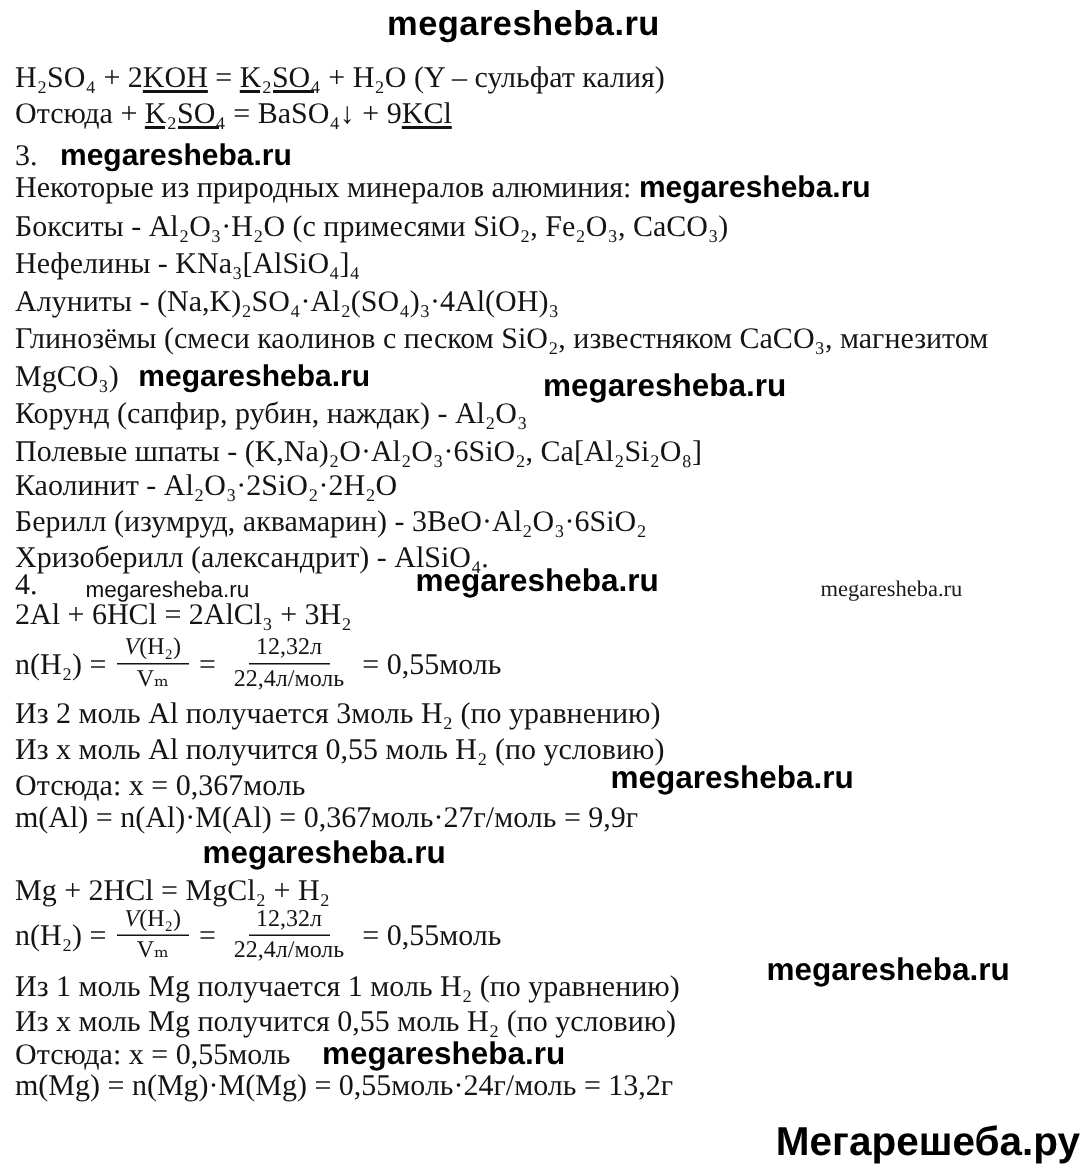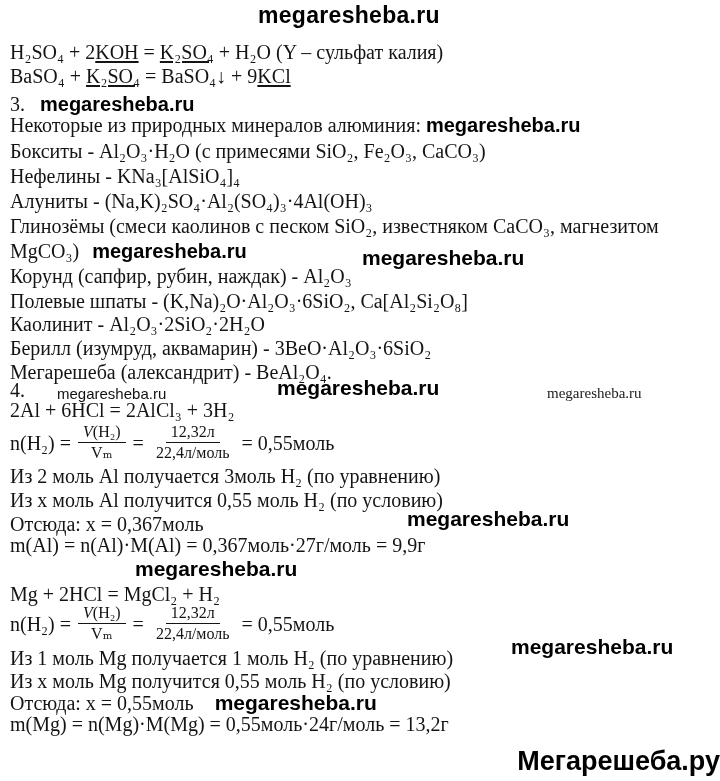--- a/index.html
+++ b/index.html
@@ -46,21 +46,21 @@
   .frac .num{border-bottom:1.6px solid #141414;padding:0 5px 1px;text-align:center;}
   .frac .den{padding:1px 5px 0;text-align:center;}
   .l4-item{position:absolute;top:0;}
 </style>
 </head>
 <body>
 
 <div class="wm wm-abs wm-top">megaresheba.ru</div>
 
 <div class="line" style="top:40px"><span>H₂SO₄ + 2</span><span class="u">KOH</span><span> = </span><span class="u">K₂SO₄</span><span> + H₂O (Y – сульфат калия)</span></div>
-<div class="line" style="top:64px"><span>BaSO₄ + </span><span class="u">K₂SO₄</span><span> = BaSO₄↓ + 9</span><span class="u">KCl</span></div>
+<div class="line" style="top:64px"><span>Отсюда + </span><span class="u">K₂SO₄</span><span> = BaSO₄↓ + 9</span><span class="u">KCl</span></div>
 
 <div class="line" style="top:92px">
   <span>3.</span>
   <span class="wm wm-inline" style="margin-left:10px">megaresheba.ru</span>
 </div>
 
 <div class="line" style="top:113px">
   <span>Некоторые из природных минералов алюминия:</span>
   <span class="wm wm-inline">megaresheba.ru</span>
 </div>
@@ -74,21 +74,21 @@
   <span>MgCO₃)</span>
   <span class="wm wm-inline" style="margin-left:8px">megaresheba.ru</span>
 </div>
 
 <div class="wm wm-abs wm-mid-right">megaresheba.ru</div>
 
 <div class="line" style="top:264px">Корунд (сапфир, рубин, наждак) - Al₂O₃</div>
 <div class="line" style="top:289px">Полевые шпаты - (K,Na)₂O·Al₂O₃·6SiO₂, Ca[Al₂Si₂O₈]</div>
 <div class="line" style="top:312px">Каолинит - Al₂O₃·2SiO₂·2H₂O</div>
 <div class="line" style="top:336px">Берилл (изумруд, аквамарин) - 3BeO·Al₂O₃·6SiO₂</div>
-<div class="line" style="top:360px">Мегарешеба (александрит) - BeAl₂O₄.</div>
+<div class="line" style="top:360px">Хризоберилл (александрит) - AlSiO₄.</div>
 
 <div class="line" style="top:378px;width:700px;height:24px">
   <span class="l4-item" style="left:0">4.</span>
   <span class="l4-item wm-small" style="left:47px;top:4px">megaresheba.ru</span>
   <span class="l4-item wm" style="left:267px;top:-2px;font-size:21px">megaresheba.ru</span>
   <span class="l4-item wm-light" style="left:537px;top:3px">megaresheba.ru</span>
 </div>
 
 <div class="line" style="top:398px">2Al + 6HCl = 2AlCl₃ + 3H₂</div>
 

